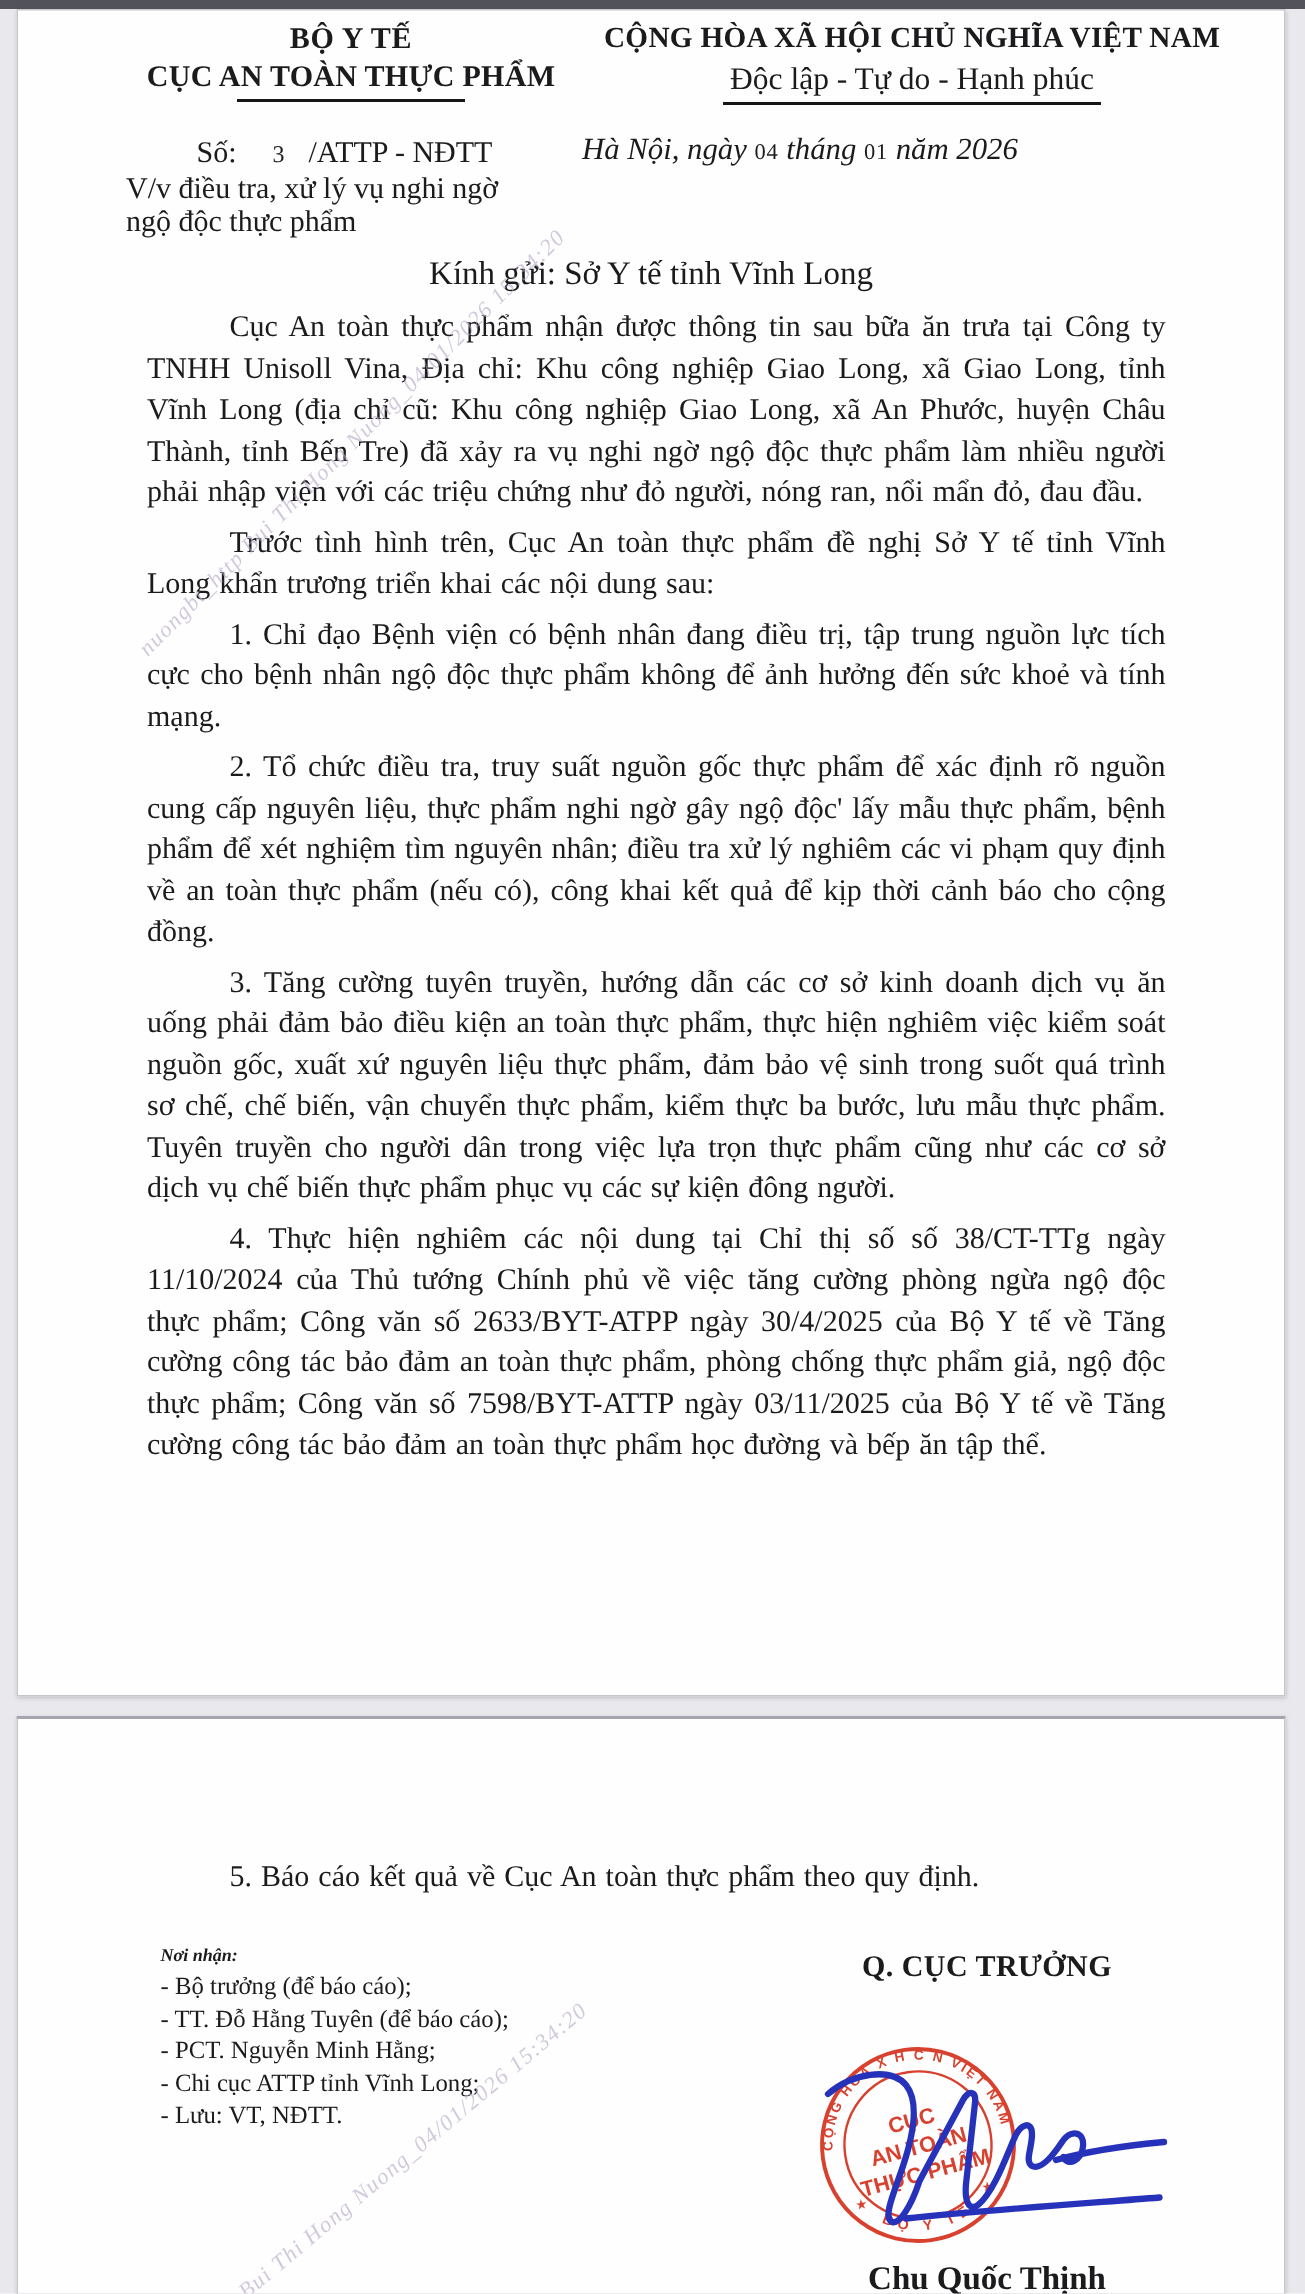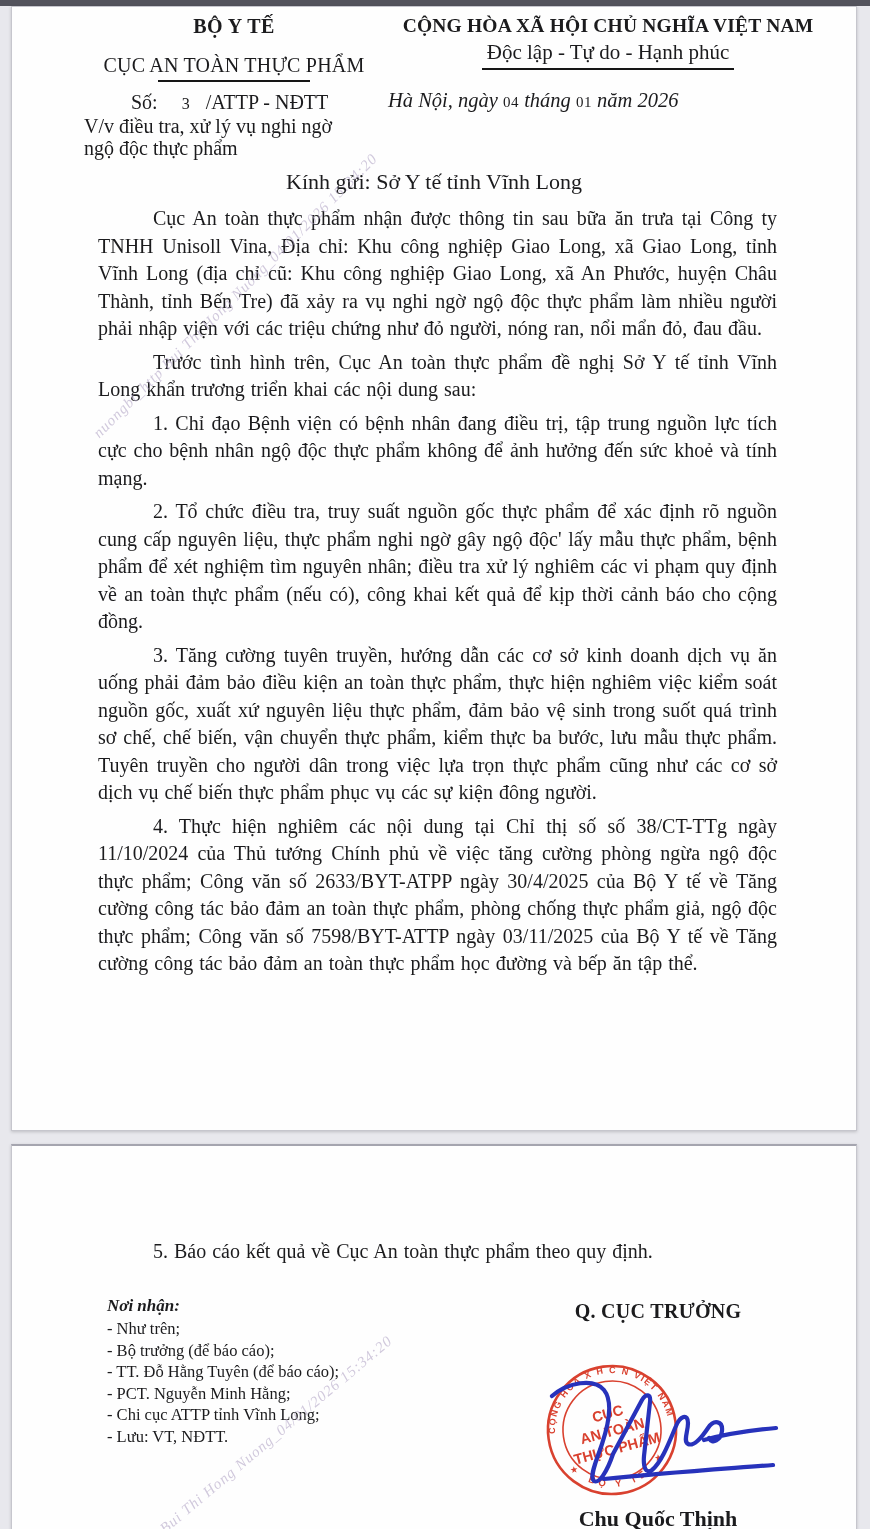--- a/index.html
+++ b/index.html
@@ -14,21 +14,21 @@
     position:absolute;left:11px;width:846px;background:#fefefe;
     border:1px solid #c6c6cd;box-sizing:border-box;
     box-shadow:0 1px 3px rgba(0,0,0,.18);
   }
   #page1{top:6px;height:1125px;}
   #page2{top:1144px;height:386px;border-top:2px solid #a5a5af;}
 
   
   .hdr-left{position:absolute;left:72px;top:8px;width:300px;text-align:center;}
   .hdr-left .l1{font-size:20px;font-weight:bold;letter-spacing:.5px;}
-  .hdr-left .l2{font-size:20px;font-weight:normal;margin-top:16px;letter-spacing:.2px;}
+  .hdr-left .l2{font-size:20px;font-weight:bold;margin-top:2px;letter-spacing:.2px;}
   .hdr-right{position:absolute;left:376px;top:8px;width:440px;text-align:center;}
   .hdr-right .l1{font-size:19.5px;font-weight:bold;letter-spacing:.2px;}
   .hdr-right .l2{font-size:21px;font-weight:normal;margin-top:3px;}
   .rule{height:2px;background:#161616;margin:3px auto 0;}
   .rule.left{width:152px;}
   .rule.right{width:252px;}
 
   .so-line{position:absolute;left:119px;top:84px;font-size:20px;white-space:nowrap;}
   .so-line .num{font-size:16px;margin:0 16px 0 24px;}
   .subject{position:absolute;left:72px;top:108px;width:330px;text-align:left;
@@ -42,21 +42,21 @@
   
   .doc-body{position:absolute;left:86px;top:198px;width:679px;}
   .doc-body p, .doc-body2 p{
     margin:0 0 6px;font-size:20px;line-height:27.5px;
     text-align:justify;text-indent:55px;word-spacing:1px;
   }
   .doc-body2{position:absolute;left:86px;top:92px;width:679px;}
 
   
   .recipients{position:absolute;left:95px;top:150px;width:330px;}
-  .recipients .title{font-size:17px;font-weight:bold;font-style:italic;margin-bottom:2px;}
+  .recipients .title{font-size:12px;font-weight:bold;font-style:italic;margin-bottom:2px;}
   .recipients .item{font-size:16.5px;line-height:21.5px;}
   .approver-title{position:absolute;left:486px;top:154px;width:320px;text-align:center;
                   font-size:20px;font-weight:bold;letter-spacing:.3px;}
   .approver-name{position:absolute;left:486px;top:360px;width:320px;text-align:center;
                  font-size:22px;font-weight:bold;}
 
   
   .stamp{position:absolute;left:525px;top:209px;width:150px;height:150px;z-index:2;}
   .stamp circle{stroke:var(--stamp-red,#d9412f);}
   .stamp text{fill:var(--stamp-red,#d9412f);font-family:"Liberation Sans",sans-serif;}
@@ -122,21 +122,20 @@
 
 <div class="page" id="page2">
   <div class="wm wm2">Bui Thi Hong Nuong_04/01/2026 15:34:20</div>
 
   <div class="doc-body2">
     <p>5. Báo cáo kết quả về Cục An toàn thực phẩm theo quy định.</p>
   </div>
 
   <div class="recipients">
     <div class="title">Nơi nhận:</div>
-    <div class="item">- Như trên;</div>
     <div class="item">- Bộ trưởng (để báo cáo);</div>
     <div class="item">- TT. Đỗ Hằng Tuyên (để báo cáo);</div>
     <div class="item">- PCT. Nguyễn Minh Hằng;</div>
     <div class="item">- Chi cục ATTP tỉnh Vĩnh Long;</div>
     <div class="item">- Lưu: VT, NĐTT.</div>
   </div>
 
   <div class="approver-title">Q. CỤC TRƯỞNG</div>
 
   <svg class="stamp" viewBox="0 0 150 150">

